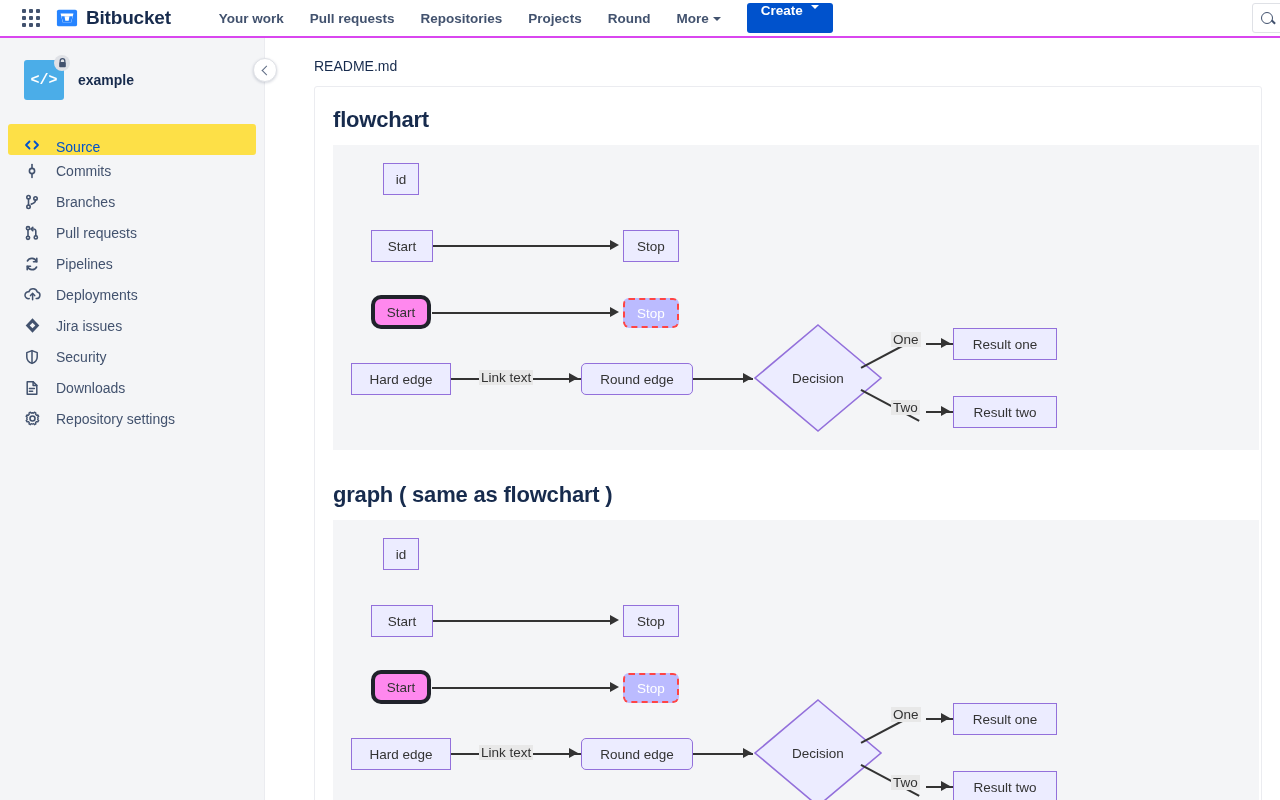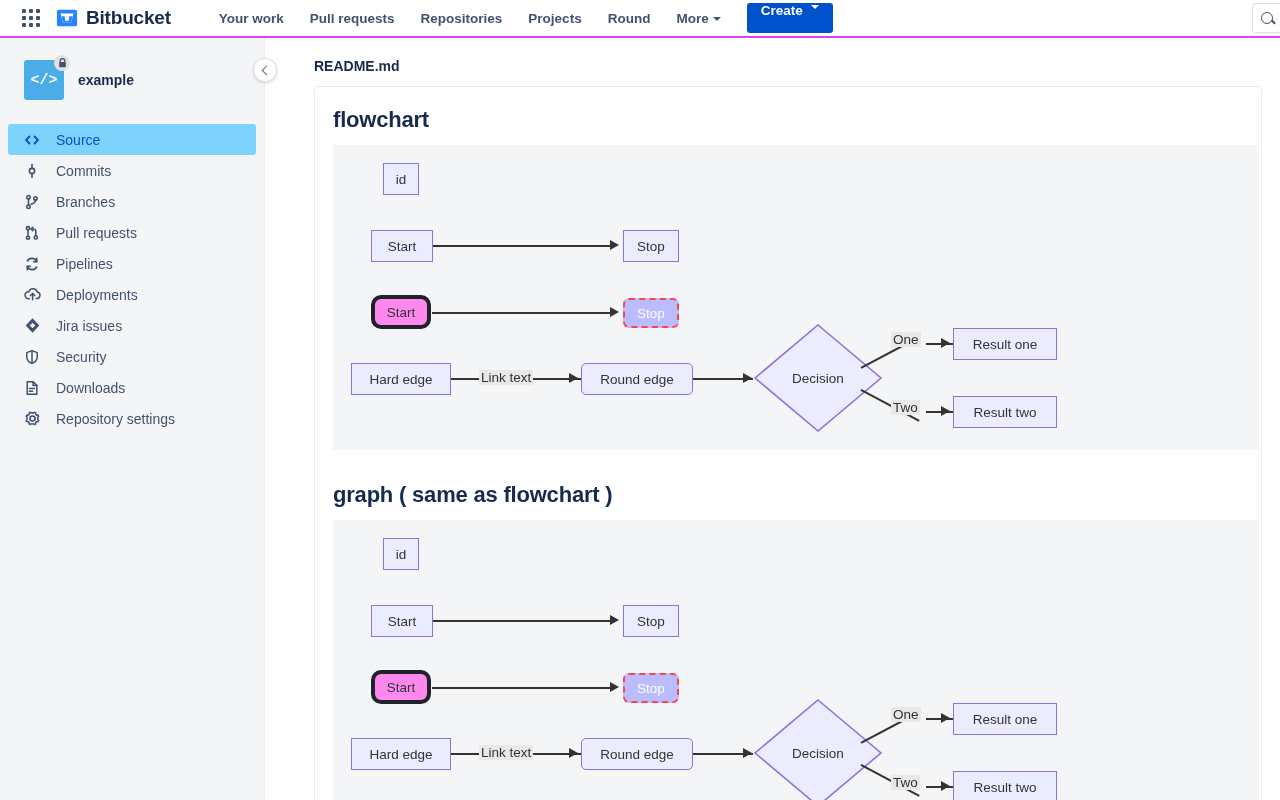--- a/index.html
+++ b/index.html
@@ -126,21 +126,21 @@
     margin-left: 14px; font-size: 14px; font-weight: 600; color: #172b4d;
   }
 
   #sidebar-nav { padding: 0 8px; }
   .side-item {
     display: flex; align-items: center;
     height: 31px; padding: 0 12px;
     border-radius: 3px; cursor: pointer;
     margin-bottom: 0px;
   }
-  .side-item.selected { background: #7dd3fc; }
+  .side-item.selected { background: #fde047; align-items: flex-end; }
   .side-icon {
     width: 24px; height: 20px; flex: none;
     display: flex; align-items: center; justify-content: center;
     color: #42526e;
   }
   .side-item.selected .side-icon { color: #0052cc; }
   .side-label {
     margin-left: 12px; font-size: 14px; color: #42526e;
     white-space: nowrap;
   }
@@ -161,21 +161,21 @@
   }
 
   
   #content {
     position: absolute; top: 38px; left: 266px;
     width: 1014px; height: 762px;
     background: #fff;
     overflow: hidden;
   }
   #file-title {
-    font-size: 14px; font-weight: 700; color: #172b4d;
+    font-size: 14px; font-weight: 400; color: #172b4d;
     padding: 20px 0 0 48px;
   }
   #readme-card {
     margin: 12px 18px 0 48px;
     border: 1px solid #ebecf0;
     border-radius: 3px;
     background: #fff;
     min-height: 740px;
     padding: 20px 0 0 0;
   }

